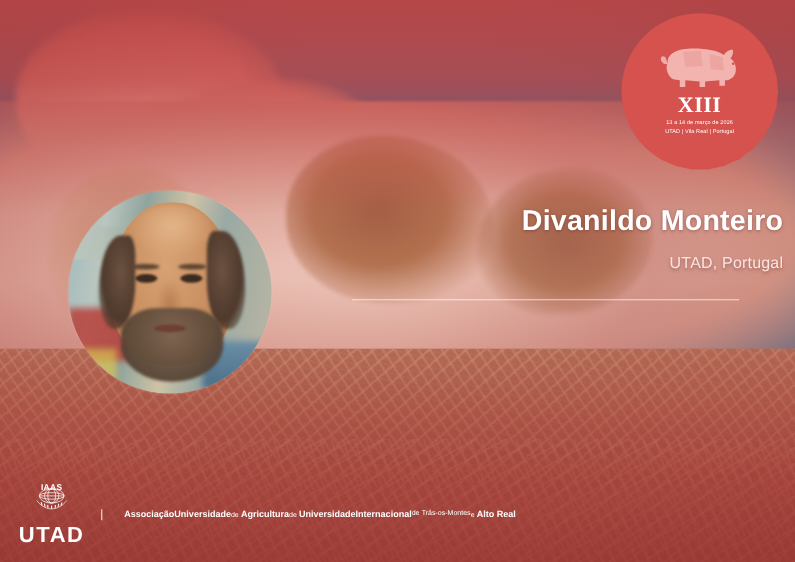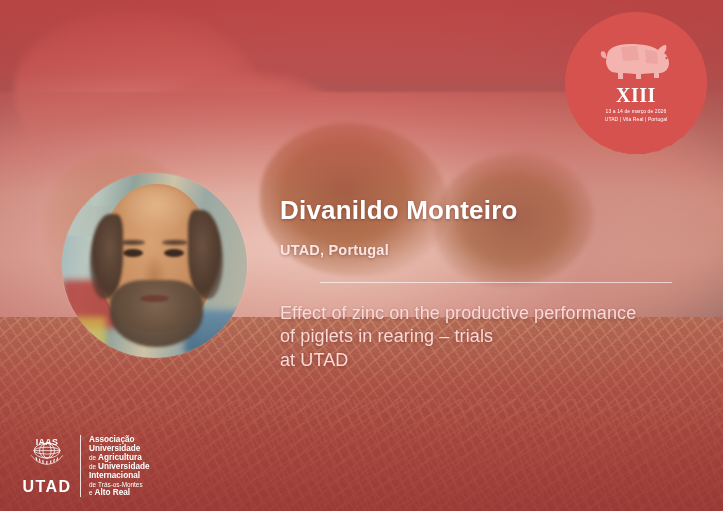--- a/index.html
+++ b/index.html
@@ -10,21 +10,21 @@
     overflow: hidden;
     background: #7a3030;
     font-family: "Liberation Sans", sans-serif;
   }
 
   #slide {
     position: relative;
     width: 723px;
     height: 511px;
     overflow: hidden;
-    background: #737373;
+    background: #0369a1;
   }
 
   
   .bg-photo {
     position: absolute;
     inset: 0;
   }
 
   
   .bg-photo .sow-body {
@@ -355,36 +355,36 @@
     width: 16%; height: 4%;
     border-radius: 50%;
     background: #6e3f33;
     filter: blur(1.2px);
   }
 
   
   .text-block {
     position: absolute;
     left: 280px;
-    top: 196px;
+    top: 186px;
     width: 432px;
-    text-align: left;
+    text-align: right;
   }
   .speaker-name {
     color: #ffffff;
     font-size: 26px;
     font-weight: 700;
     letter-spacing: .2px;
     line-height: 1.1;
     text-shadow: 0 1px 3px rgba(90,30,30,.45);
   }
   .speaker-affil {
     color: #fbe4e2;
     font-size: 14.5px;
-    font-weight: 700;
+    font-weight: 400;
     margin-top: 17px;
     letter-spacing: .2px;
     text-shadow: 0 1px 3px rgba(90,30,30,.4);
   }
   .divider {
     width: 352px;
     height: 1px;
     margin: 24px auto 0;
     background: rgba(255,255,255,.62);
   }
@@ -398,44 +398,44 @@
     text-shadow: 0 1px 3px rgba(90,30,30,.4);
   }
 
   
   .iaas-logo {
     position: absolute;
     left: 16px;
     bottom: 14px;
     display: flex;
     align-items: center;
-    gap: 2px;
+    gap: 14px;
   }
   .iaas-logo .mark {
     position: relative;
     width: 62px;
     height: 58px;
     display: flex;
     flex-direction: column;
     align-items: center;
     justify-content: flex-end;
   }
   .iaas-logo .mark .utad-word {
     color: #ffffff;
-    font-size: 16px;
+    font-size: 20px;
     font-weight: 700;
     letter-spacing: 1.4px;
     line-height: 1;
     margin-top: 12px;
   }
   .iaas-logo .desc {
     border-left: 1px solid rgba(255,255,255,.85);
-    padding-left: 8px;
+    padding-left: 20px;
     display: flex;
-    flex-direction: column;
+    flex-direction: row;
     line-height: 1.12;
   }
   .iaas-logo .desc span {
     color: #ffffff;
     font-size: 8.2px;
     font-weight: 700;
     white-space: nowrap;
   }
   .iaas-logo .desc span.small {
     font-size: 6.4px;
@@ -543,25 +543,20 @@
     <div class="ph-eye r"></div>
     <div class="ph-nose"></div>
     <div class="ph-beard"></div>
     <div class="ph-mouth"></div>
   </div>
 
   <div class="text-block">
     <div class="speaker-name">Divanildo Monteiro</div>
     <div class="speaker-affil">UTAD, Portugal</div>
     <div class="divider"></div>
-    <div class="talk-title">
-      <span>Effect of zinc on the productive performance</span><br>
-      <span>of piglets in rearing – trials</span><br>
-      <span>at UTAD</span>
-    </div>
   </div>
 
   <div class="iaas-logo">
     <div class="mark">
       <svg width="62" height="44" viewBox="0 0 62 44" xmlns="http://www.w3.org/2000/svg">
         <g fill="none" stroke="#ffffff" stroke-width="1.1">
           <ellipse cx="31" cy="20" rx="19" ry="11"></ellipse>
           <circle cx="31" cy="20" r="11"></circle>
           <ellipse cx="31" cy="20" rx="6" ry="11"></ellipse>
           <line x1="12" y1="20" x2="50" y2="20"></line>

